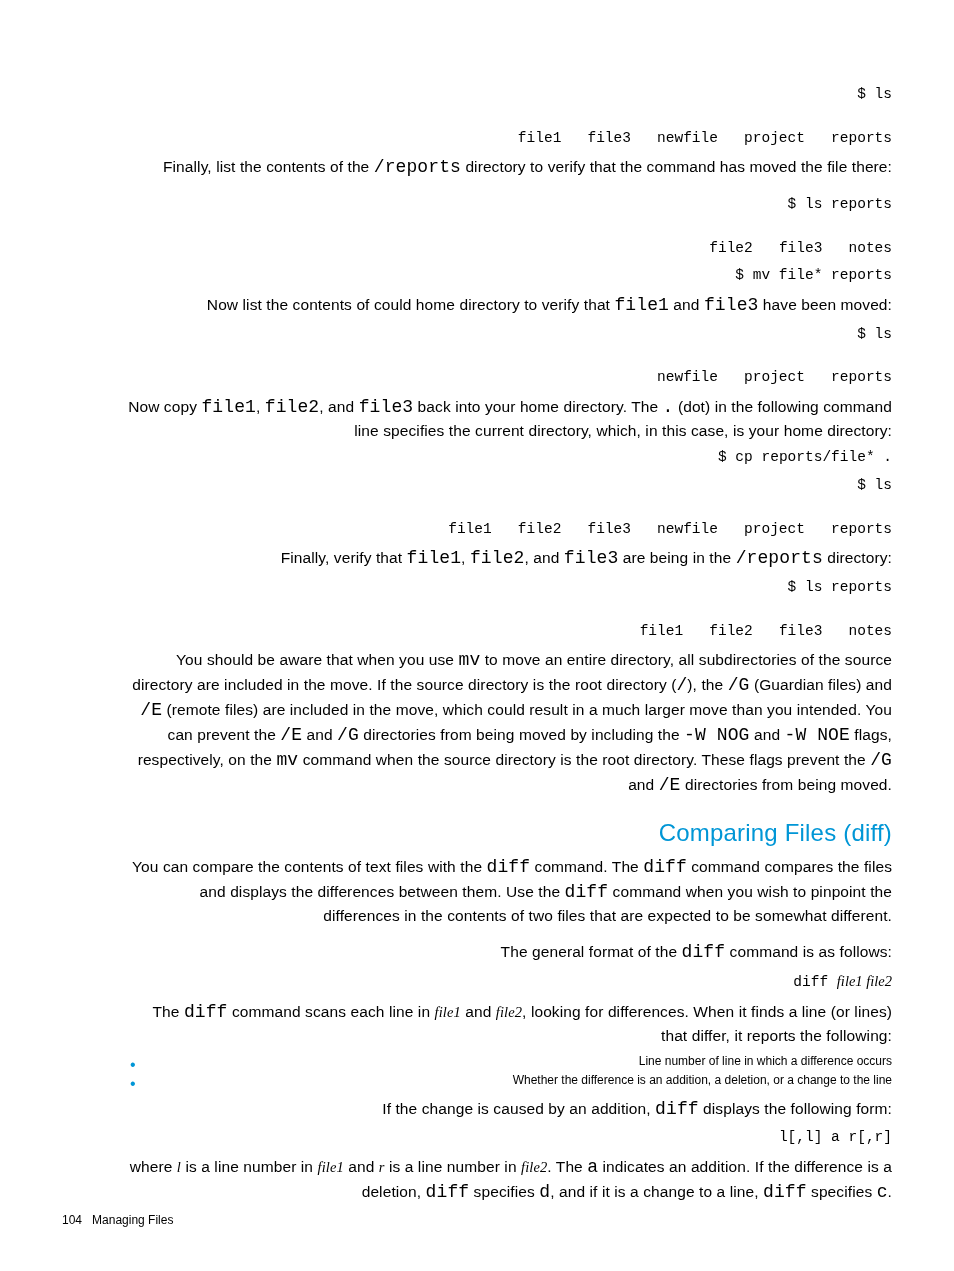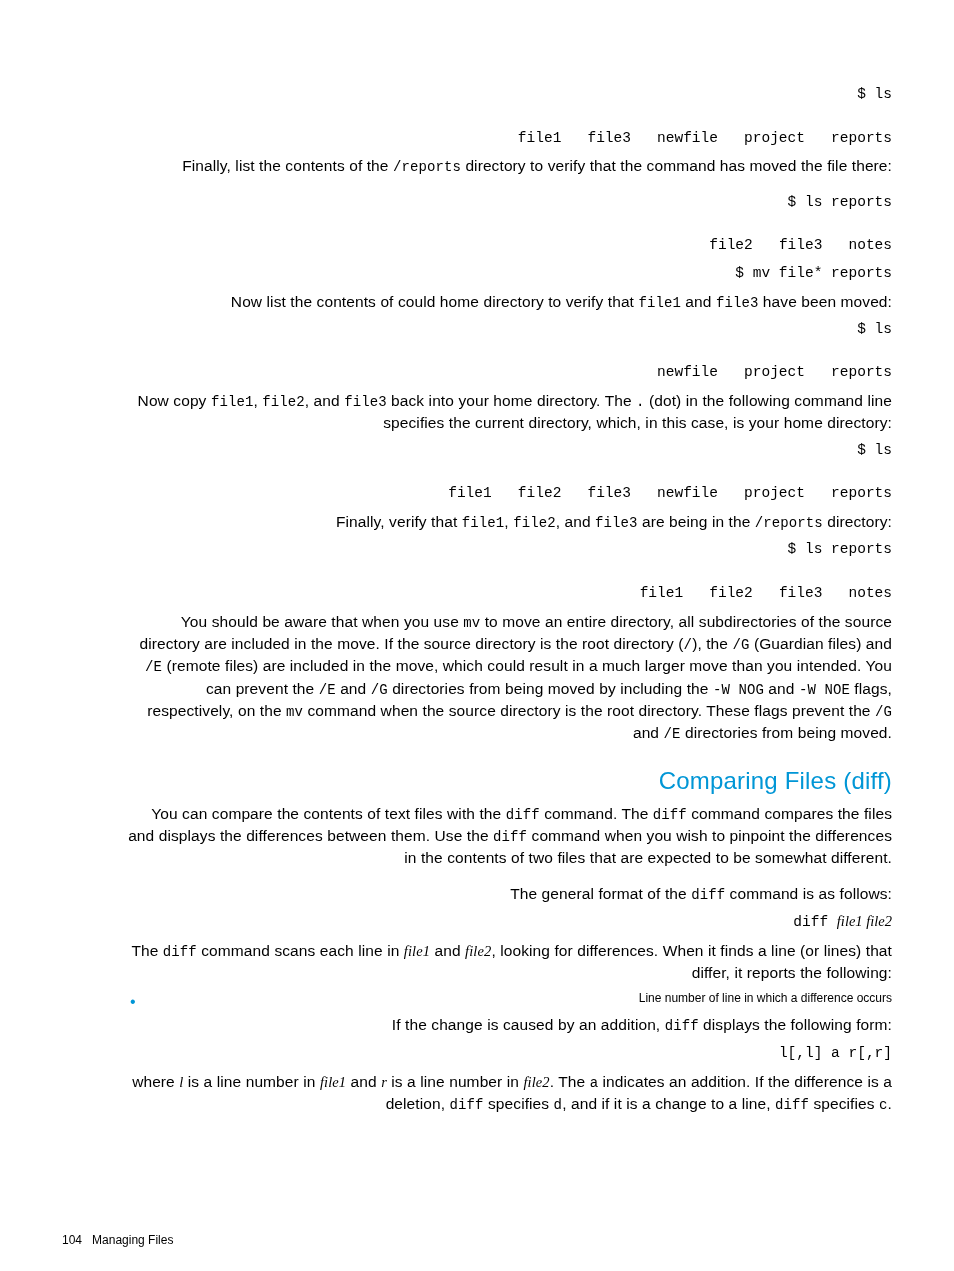--- a/index.html
+++ b/index.html
@@ -26,21 +26,21 @@
     line-height: 1.38;
     letter-spacing: 0.1px;
   }
   .mono {
     font-family: "Courier New", Courier, monospace;
     font-size: 14.5px;
     line-height: 1.5;
   }
   .mono-inline {
     font-family: "Courier New", Courier, monospace;
-    font-size: 14px;
+    font-size: 18px;
   }
   .mono-italic {
     font-family: Liberation Serif, serif;
     font-style: italic;
     font-size: 14.5px;
   }
   .code-block {
     font-family: "Courier New", Courier, monospace;
     font-size: 14.5px;
     margin: 6px 0 6px 0;
@@ -69,21 +69,21 @@
   ul.bullets li::before {
     content: "•";
     position: absolute;
     left: 6px;
     top: 0;
     color: #0096D6;
     font-size: 16px;
   }
   .footer {
     position: absolute;
-    bottom: 24px;
+    bottom: 44px;
     left: 62px;
     font-size: 12px;
   }
   .footer .pg {
     margin-right: 10px;
   }
 </style>
 </head>
 <body>
 
@@ -104,20 +104,21 @@
     <div class="code-block">$ mv file* reports</div>
 
     <p><span>Now list the contents of could home directory to verify that </span><span class="mono-inline">file1</span><span> and </span><span class="mono-inline">file3</span><span> have been moved:</span></p>
 
     <div class="code-block">$ ls
 
 newfile   project   reports</div>
 
     <p><span>Now copy </span><span class="mono-inline">file1</span><span>, </span><span class="mono-inline">file2</span><span>, and </span><span class="mono-inline">file3</span><span> back into your home directory. The </span><span class="mono-inline">.</span><span> (dot) in the following command line specifies the current directory, which, in this case, is your home directory:</span></p>
 
+    <div class="code-block">$ cp reports/file* .</div>
 
 
     <div class="code-block">$ ls
 
 file1   file2   file3   newfile   project   reports</div>
 
     <p><span>Finally, verify that </span><span class="mono-inline">file1</span><span>, </span><span class="mono-inline">file2</span><span>, and </span><span class="mono-inline">file3</span><span> are being in the </span><span class="mono-inline">/reports</span><span> directory:</span></p>
 
     <div class="code-block">$ ls reports
 
@@ -130,20 +131,21 @@
     <p><span>You can compare the contents of text files with the </span><span class="mono-inline">diff</span><span> command. The </span><span class="mono-inline">diff</span><span> command compares the files and displays the differences between them. Use the </span><span class="mono-inline">diff</span><span> command when you wish to pinpoint the differences in the contents of two files that are expected to be somewhat different.</span></p>
 
     <p class="gap-before"><span>The general format of the </span><span class="mono-inline">diff</span><span> command is as follows:</span></p>
 
     <div class="code-block"><span class="mono">diff </span><span class="mono-italic">file1 file2</span></div>
 
     <p><span>The </span><span class="mono-inline">diff</span><span> command scans each line in </span><span class="mono-italic">file1</span><span> and </span><span class="mono-italic">file2</span><span>, looking for differences. When it finds a line (or lines) that differ, it reports the following:</span></p>
 
     <ul class="bullets">
       <li>Line number of line in which a difference occurs</li>
+      <li>Whether the difference is an addition, a deletion, or a change to the line</li>
     </ul>
 
     <p><span>If the change is caused by an addition, </span><span class="mono-inline">diff</span><span> displays the following form:</span></p>
 
     <div class="code-block">l[,l] a r[,r]</div>
 
     <p><span>where </span><span class="mono-italic">l</span><span> is a line number in </span><span class="mono-italic">file1</span><span> and </span><span class="mono-italic">r</span><span> is a line number in </span><span class="mono-italic">file2</span><span>. The </span><span class="mono-inline">a</span><span> indicates an addition. If the difference is a deletion, </span><span class="mono-inline">diff</span><span> specifies </span><span class="mono-inline">d</span><span>, and if it is a change to a line, </span><span class="mono-inline">diff</span><span> specifies </span><span class="mono-inline">c</span><span>.</span></p>
 
   </div>
 </div>

